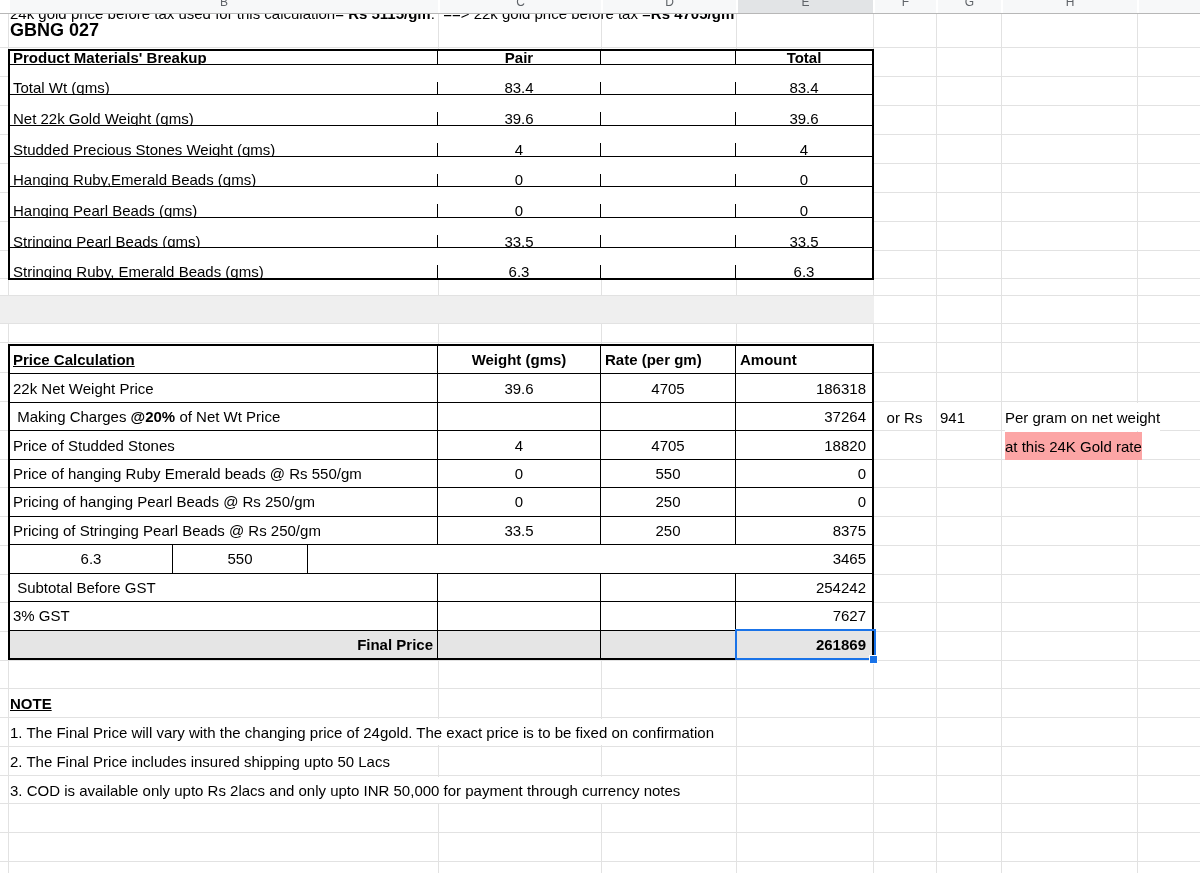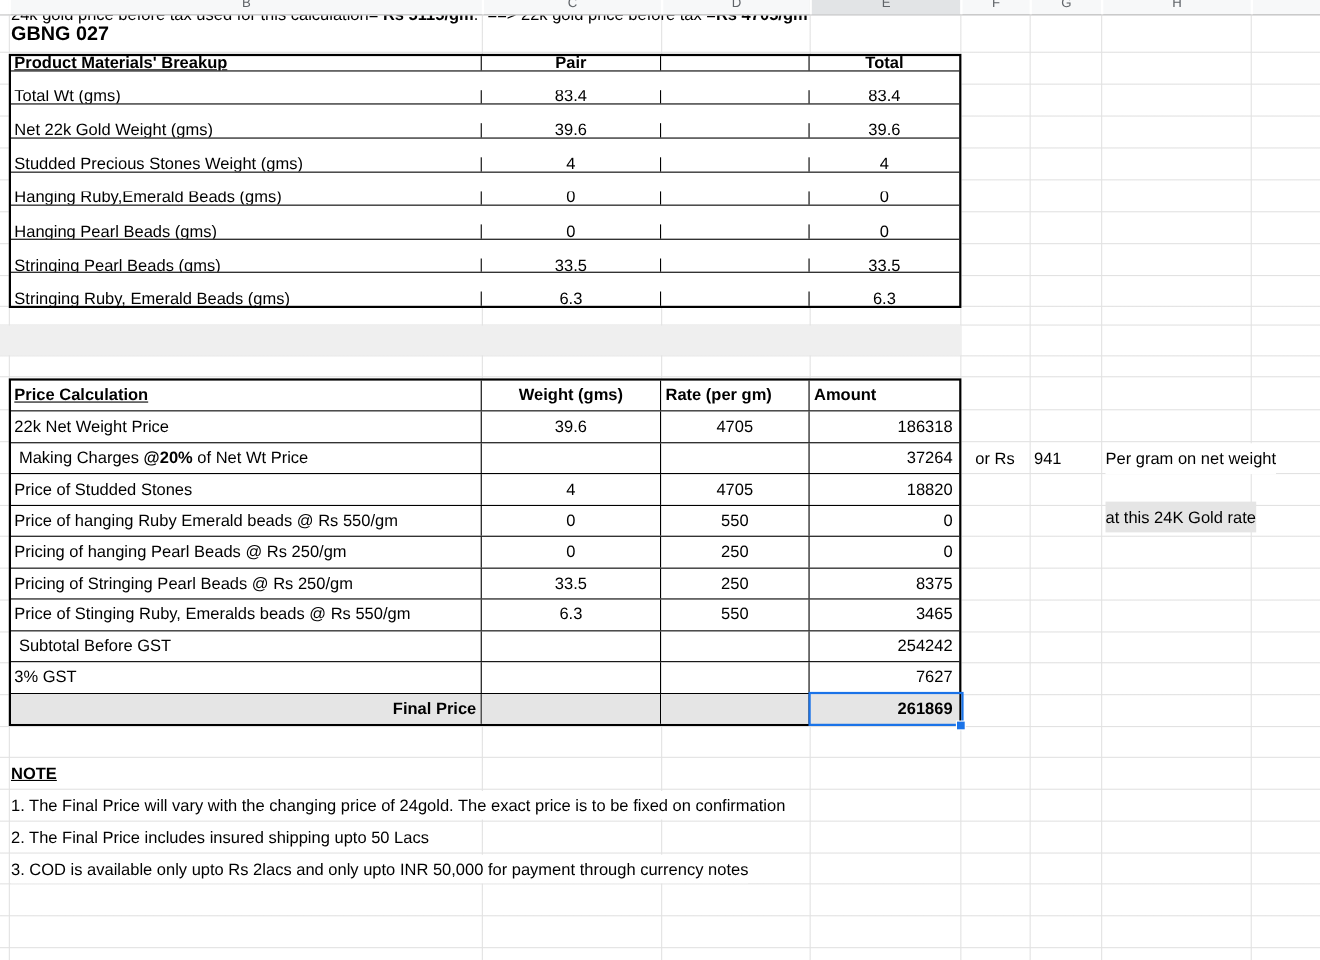--- a/index.html
+++ b/index.html
@@ -229,21 +229,20 @@
       <div class="cell c3">250</div>
       <div class="cell c4 amount">0</div>
     </div>
     <div class="trow">
       <div class="cell c1">Pricing of Stringing Pearl Beads @ Rs 250/gm</div>
       <div class="cell c2">33.5</div>
       <div class="cell c3">250</div>
       <div class="cell c4 amount">8375</div>
     </div>
     <div class="trow">
-      <div class="cell c1">Price of Stinging Ruby, Emeralds beads @ Rs 550/gm</div>
       <div class="cell c2">6.3</div>
       <div class="cell c3">550</div>
       <div class="cell c4 amount">3465</div>
     </div>
     <div class="trow">
       <div class="cell c1"> Subtotal Before GST</div>
       <div class="cell c2"></div>
       <div class="cell c3"></div>
       <div class="cell c4 amount">254242</div>
     </div>
@@ -257,21 +256,21 @@
       <div class="cell c1 rlabel bold shaded">Final Price</div>
       <div class="cell c2 shaded"></div>
       <div class="cell c3 shaded"></div>
       <div class="cell c4 amount bold shaded">261869</div>
     </div>
   </div>
 
   <div class="side txt" style="left:873px;top:403px;width:63px;justify-content:center;">or Rs</div>
   <div class="side txt" style="left:940px;top:403px;">941</div>
   <div class="side txt" style="left:1005px;top:403px;background:#fff;">Per gram on net weight</div>
-  <div class="side txt" style="left:1005px;top:456px;background:#e5e5e5;">at this 24K Gold rate</div>
+  <div class="side txt" style="left:1005px;top:432px;background:#fca5a5;">at this 24K Gold rate</div>
 
   <div class="sel-border"></div>
   <div class="fill-handle"></div>
 
   <div class="free-text txt bold uline" style="top:690px;">NOTE</div>
   <div class="free-text txt" style="top:719px;">1. The Final Price will vary with the changing price of 24gold. The exact price is to be fixed on confirmation</div>
   <div class="free-text txt" style="top:748px;">2. The Final Price includes insured shipping upto 50 Lacs</div>
   <div class="free-text txt" style="top:777px;">3. COD is available only upto Rs 2lacs and only upto INR 50,000 for payment through currency notes</div>
 
 </div>

